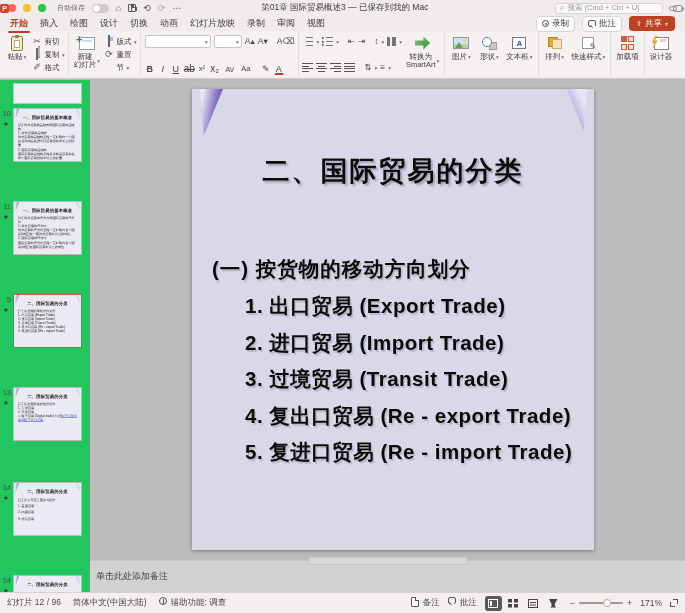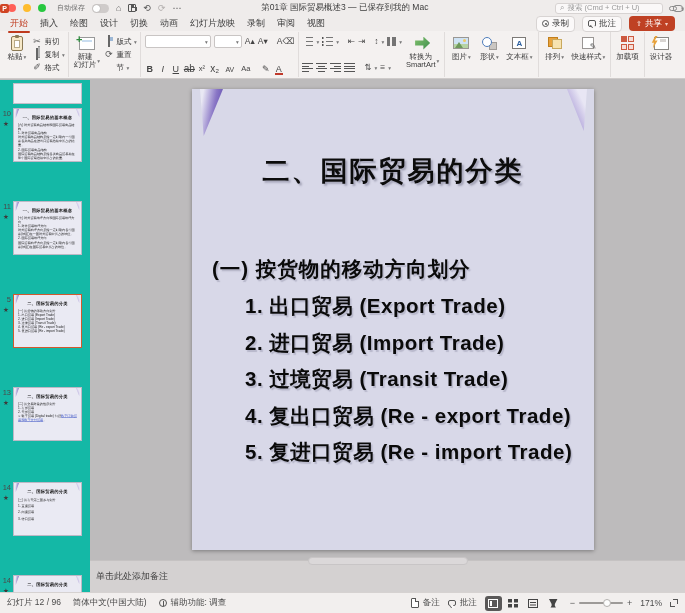--- a/index.html
+++ b/index.html
@@ -26,21 +26,21 @@
 .tb-right{margin-left:auto;display:flex;align-items:center;gap:6px}
 .searchbox{width:108px;height:11px;border:1px solid #d7d3d2;background:#faf8f8;border-radius:3px;display:flex;align-items:center;gap:3px;padding:0 4px}
 .searchbox .glass{font-size:8px;color:#8a8a8a;line-height:1}
 .searchbox .ph{font-size:7.5px;color:#9a9a9a;white-space:nowrap}
 .ic-link{width:8px;height:5px;border:1px solid #8a8a8a;border-radius:3px;position:relative}
 .ic-link::after{content:"";position:absolute;left:3px;top:-2px;width:8px;height:5px;border:1px solid #8a8a8a;border-radius:3px}
 
 
 #tabrow{position:absolute;top:16px;left:0;right:0;height:15px;background:#efeceb;display:flex;align-items:center;gap:12px;padding:0 10px;font-size:9px;z-index:5}
 .tab{color:#3c3c3c;position:relative;white-space:nowrap}
-.tab.active{color:#bf3a1e;font-weight:normal}
+.tab.active{color:#bf3a1e;font-weight:bold}
 .tab.active::after{content:"";position:absolute;left:-2px;right:-2px;bottom:-2.5px;height:2px;background:#bf3a1e;border-radius:1px}
 .tabrow-right{margin-left:auto;display:flex;align-items:center;gap:7px}
 .trbtn{display:flex;align-items:center;gap:3px;font-size:8.5px;color:#3c3c3c;border:1px solid #d8d4d3;background:#fbf9f9;border-radius:4px;padding:1px 5px}
 .ic-record{width:7px;height:7px;border:1px solid #555;border-radius:50%;position:relative}
 .ic-record::after{content:"";position:absolute;left:1.5px;top:1.5px;width:2.5px;height:2.5px;border-radius:50%;background:#555}
 .ic-bubble{width:8px;height:6.5px;border:1px solid #555;border-radius:2px;position:relative}
 .ic-bubble::after{content:"";position:absolute;left:1.5px;bottom:-2.5px;width:3px;height:3px;background:inherit;border-left:1px solid #555;transform:skewX(35deg);background:#fbf9f9}
 .sharebtn{display:flex;align-items:center;gap:3px;background:#bf4124;color:#fff;border-radius:4px;padding:1.5px 7px;font-size:8.5px}
 .sharebtn .arr{font-size:7px;line-height:1}
 .sharebtn .chv{color:#f3cdc2;font-size:6px}
@@ -104,21 +104,21 @@
 .ic-fill{width:8px;height:8px;background:#8fa8c8;transform:rotate(45deg);margin:0 1px}
 .ic-outl{width:8px;height:8px;border:1.2px solid #666;transform:rotate(45deg);margin:0 1px}
 .ic-addin{display:grid;grid-template-columns:6px 6px;grid-template-rows:6px 6px;gap:1.5px}
 .ic-addin span{border:1px solid #cd5a41;background:#f6ddd6}
 .ic-addin span:first-child{background:#cd5a41}
 .ic-designer{width:15px;height:13px;border:1px solid #8a8784;background:#fff;position:relative}
 .ic-designer::before{content:"";position:absolute;top:1.5px;left:5px;right:1.5px;height:3px;background:#d9d5d2}
 .ic-designer::after{content:"";position:absolute;left:-4px;top:-2px;width:8px;height:13px;background:#e8a33d;clip-path:polygon(60% 0,15% 55%,42% 55%,28% 100%,88% 38%,52% 38%,92% 0)}
 
 
-#thumbpanel{position:absolute;top:80px;left:0;width:90px;bottom:21px;background:#14b8a6;overflow:hidden;z-index:2}
+#thumbpanel{position:absolute;top:80px;left:0;width:90px;bottom:21px;background:#22c55e;overflow:hidden;z-index:2}
 .thumbwrap{position:absolute;left:0;width:90px}
 .tnum{position:absolute;left:0;top:1px;width:11px;text-align:right;font-size:7.5px;color:#4a4a4a}
 .tstar{position:absolute;left:3px;top:12px;font-size:6.5px;color:#3c3c3c}
 .thumb{position:absolute;left:13px;top:0;width:69px;height:54px;background:#eaeaf3;border:0.5px solid #bcb9c6;overflow:hidden}
 .thumb.selected{border:1.5px solid #d2592e}
 .mc{position:absolute;top:0}
 .mc-l{left:1px;width:4px;height:9px;clip-path:polygon(0 0,100% 0,18% 100%);background:linear-gradient(100deg,#e9e8f4 15%,#6f5cb8 85%)}
 .mc-r{right:1px;width:4px;height:8px;clip-path:polygon(0 0,100% 0,82% 100%);background:linear-gradient(to bottom left,#e6e4f3 30%,#9c8bd0 90%)}
 .tscale{width:200%;transform:scale(.5);transform-origin:0 0}
 .ttitle{margin-top:6px;text-align:center;font-size:8.5px;font-weight:bold;color:#111;letter-spacing:.5px}
@@ -137,21 +137,21 @@
 .slide-heading{height:38px;line-height:38px;letter-spacing:1px}
 .slide-item{height:36.5px;line-height:36.5px;padding-left:33px;letter-spacing:.5px}
 
 
 #notesbar{position:absolute;left:90px;right:0;bottom:21px;height:32px;background:#d4d1d1;border-top:1px solid #c5c2c2;z-index:2}
 .drag-pill{position:absolute;top:-4px;left:50%;transform:translateX(-50%);width:160px;height:8px;border-radius:4px;background:#dbd8d9;border:1px solid #c8c5c6}
 .notes-text{position:absolute;left:6px;top:9px;font-size:9px;color:#3f3f3f}
 
 
 #statusbar{position:absolute;left:0;right:0;bottom:0;height:21px;background:#f2efee;border-top:1px solid #d6d2d1;display:flex;align-items:center;font-size:8.5px;color:#4a4a4a;padding:0 7px;gap:12px;z-index:6}
-.sb-group{display:flex;align-items:center;gap:4px;white-space:nowrap}
+.sb-group{display:flex;align-items:flex-start;gap:4px;white-space:nowrap}
 .ic-access{width:8px;height:8px;border:1px solid #555;border-radius:50%;position:relative}
 .ic-access::after{content:"";position:absolute;top:1px;left:3px;width:1.5px;height:4.5px;background:#555}
 .sb-right{margin-left:auto;display:flex;align-items:center;gap:8px}
 .ic-note{width:8px;height:10px;border:1px solid #555;border-radius:1px;position:relative;background:#fff}
 .ic-note::after{content:"";position:absolute;right:-1px;top:-1px;width:3px;height:3px;background:#f2efee;border-left:1px solid #555;border-bottom:1px solid #555}
 .vbtns{display:flex;align-items:center;gap:3px}
 .vbtn{width:17px;height:15px;display:flex;align-items:center;justify-content:center;border-radius:3px;color:#444}
 .vbtn.active{background:#5a5858;color:#fff}
 .ic-normal{width:10px;height:9px;border:1px solid currentColor;position:relative}
 .ic-normal::before{content:"";position:absolute;left:1px;top:1px;bottom:1px;width:2px;background:currentColor}

